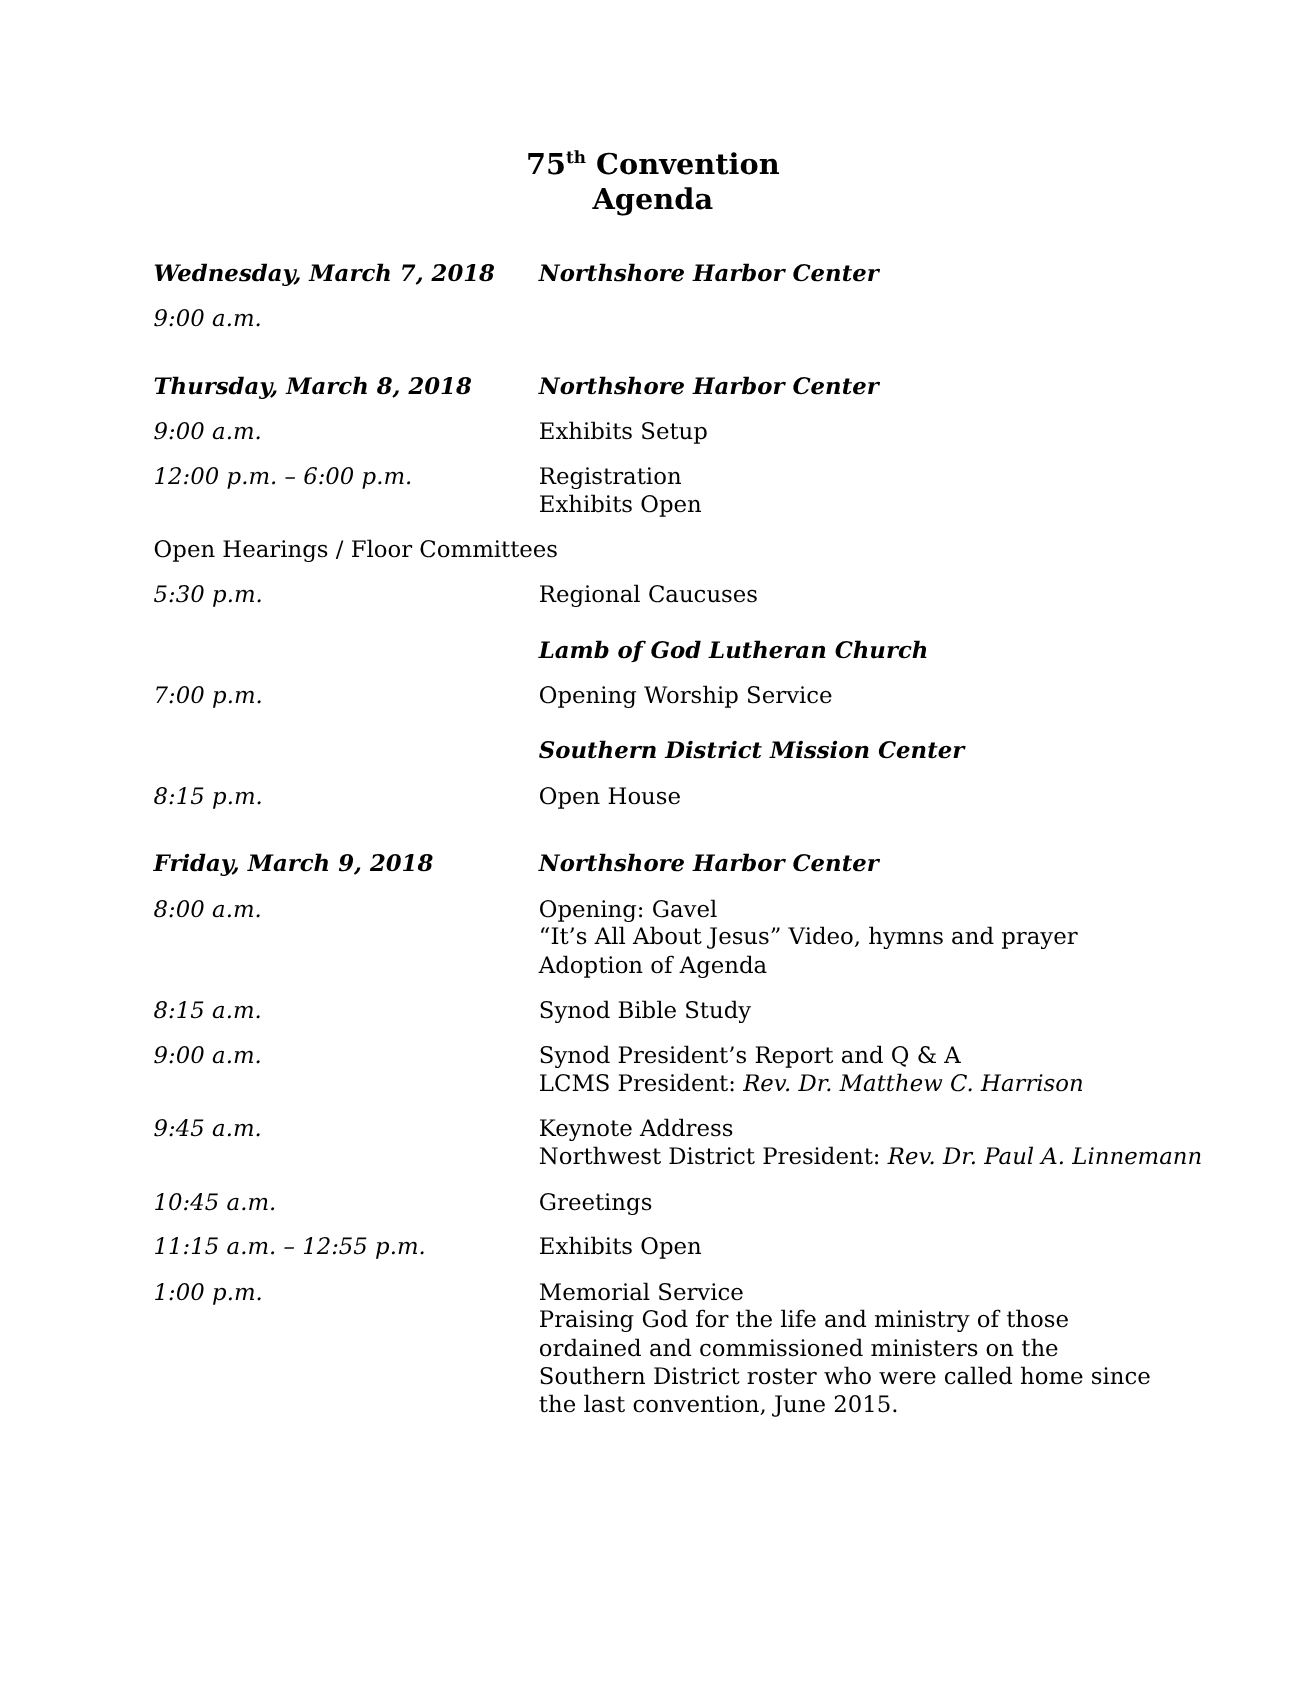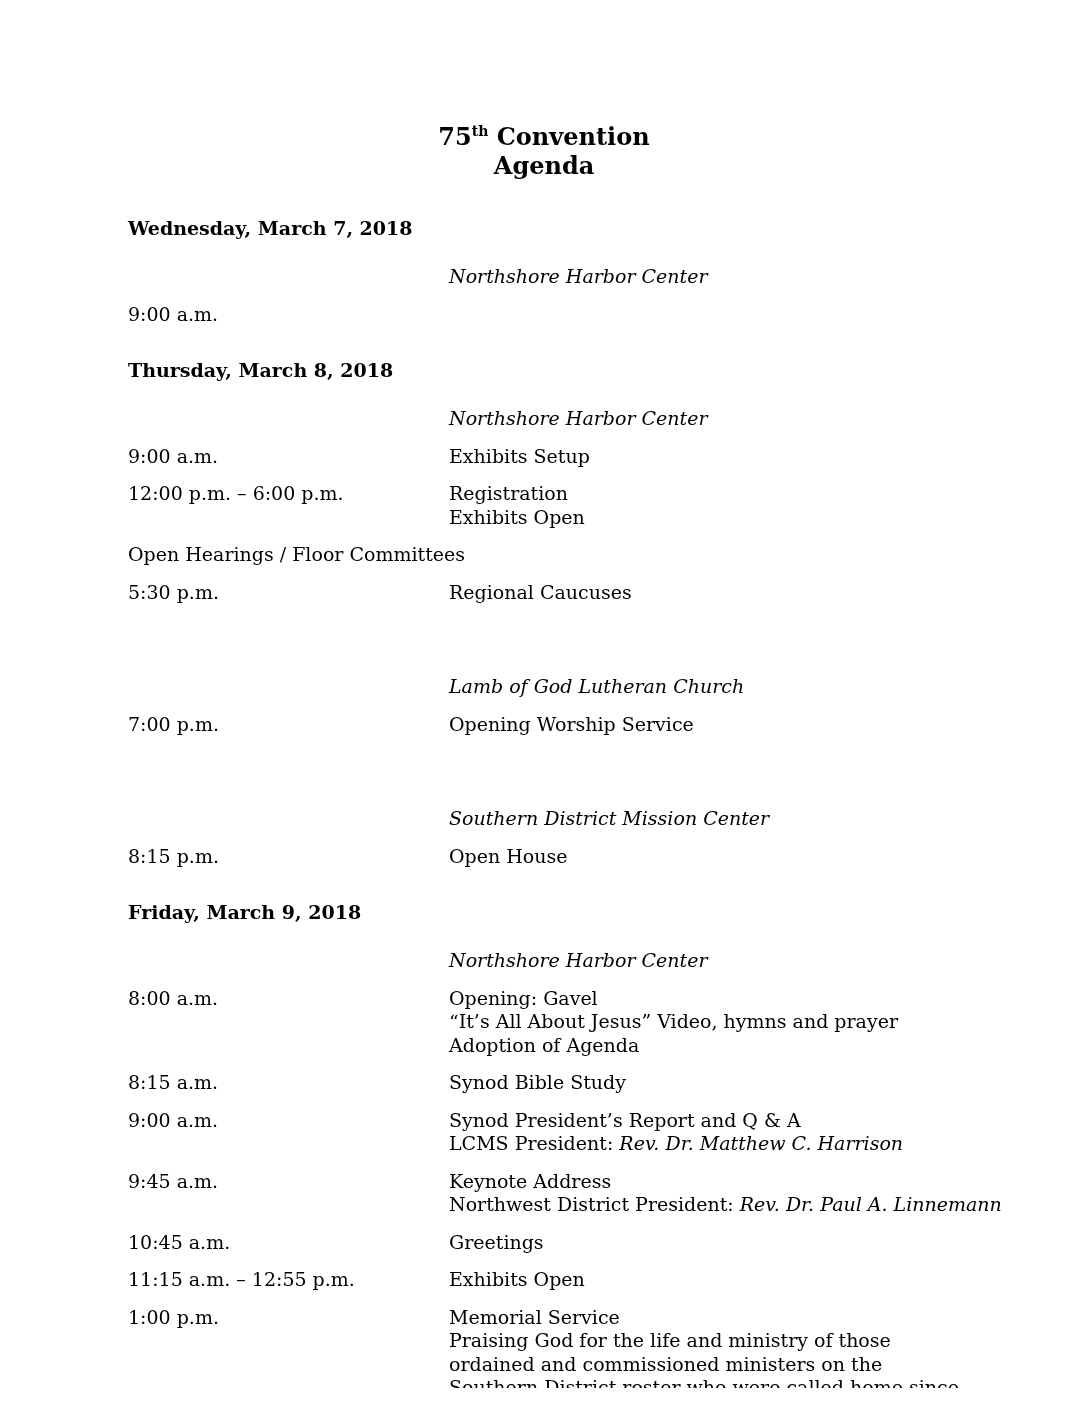--- a/index.html
+++ b/index.html
@@ -37,24 +37,25 @@
     flex-direction: column;
     margin-bottom: 19px;
   }
   .row {
     display: flex;
     margin-bottom: 14px;
   }
   .cell-left {
     flex: 0 0 321px;
     width: 321px;
+    font-style: italic;
   }
   .cell-right { flex: 1 1 auto; }
   .date { font-weight: bold; }
-  .venue { font-weight: normal; font-style: italic; margin-top: 48px; }
+  .venue { font-weight: bold; font-style: italic; }
   .venue-row { margin-top: 9px; }
   .line { }
   .it { font-style: italic; }
   .note {
     max-width: 520px;
   }
 </style>
 </head>
 <body>
 

